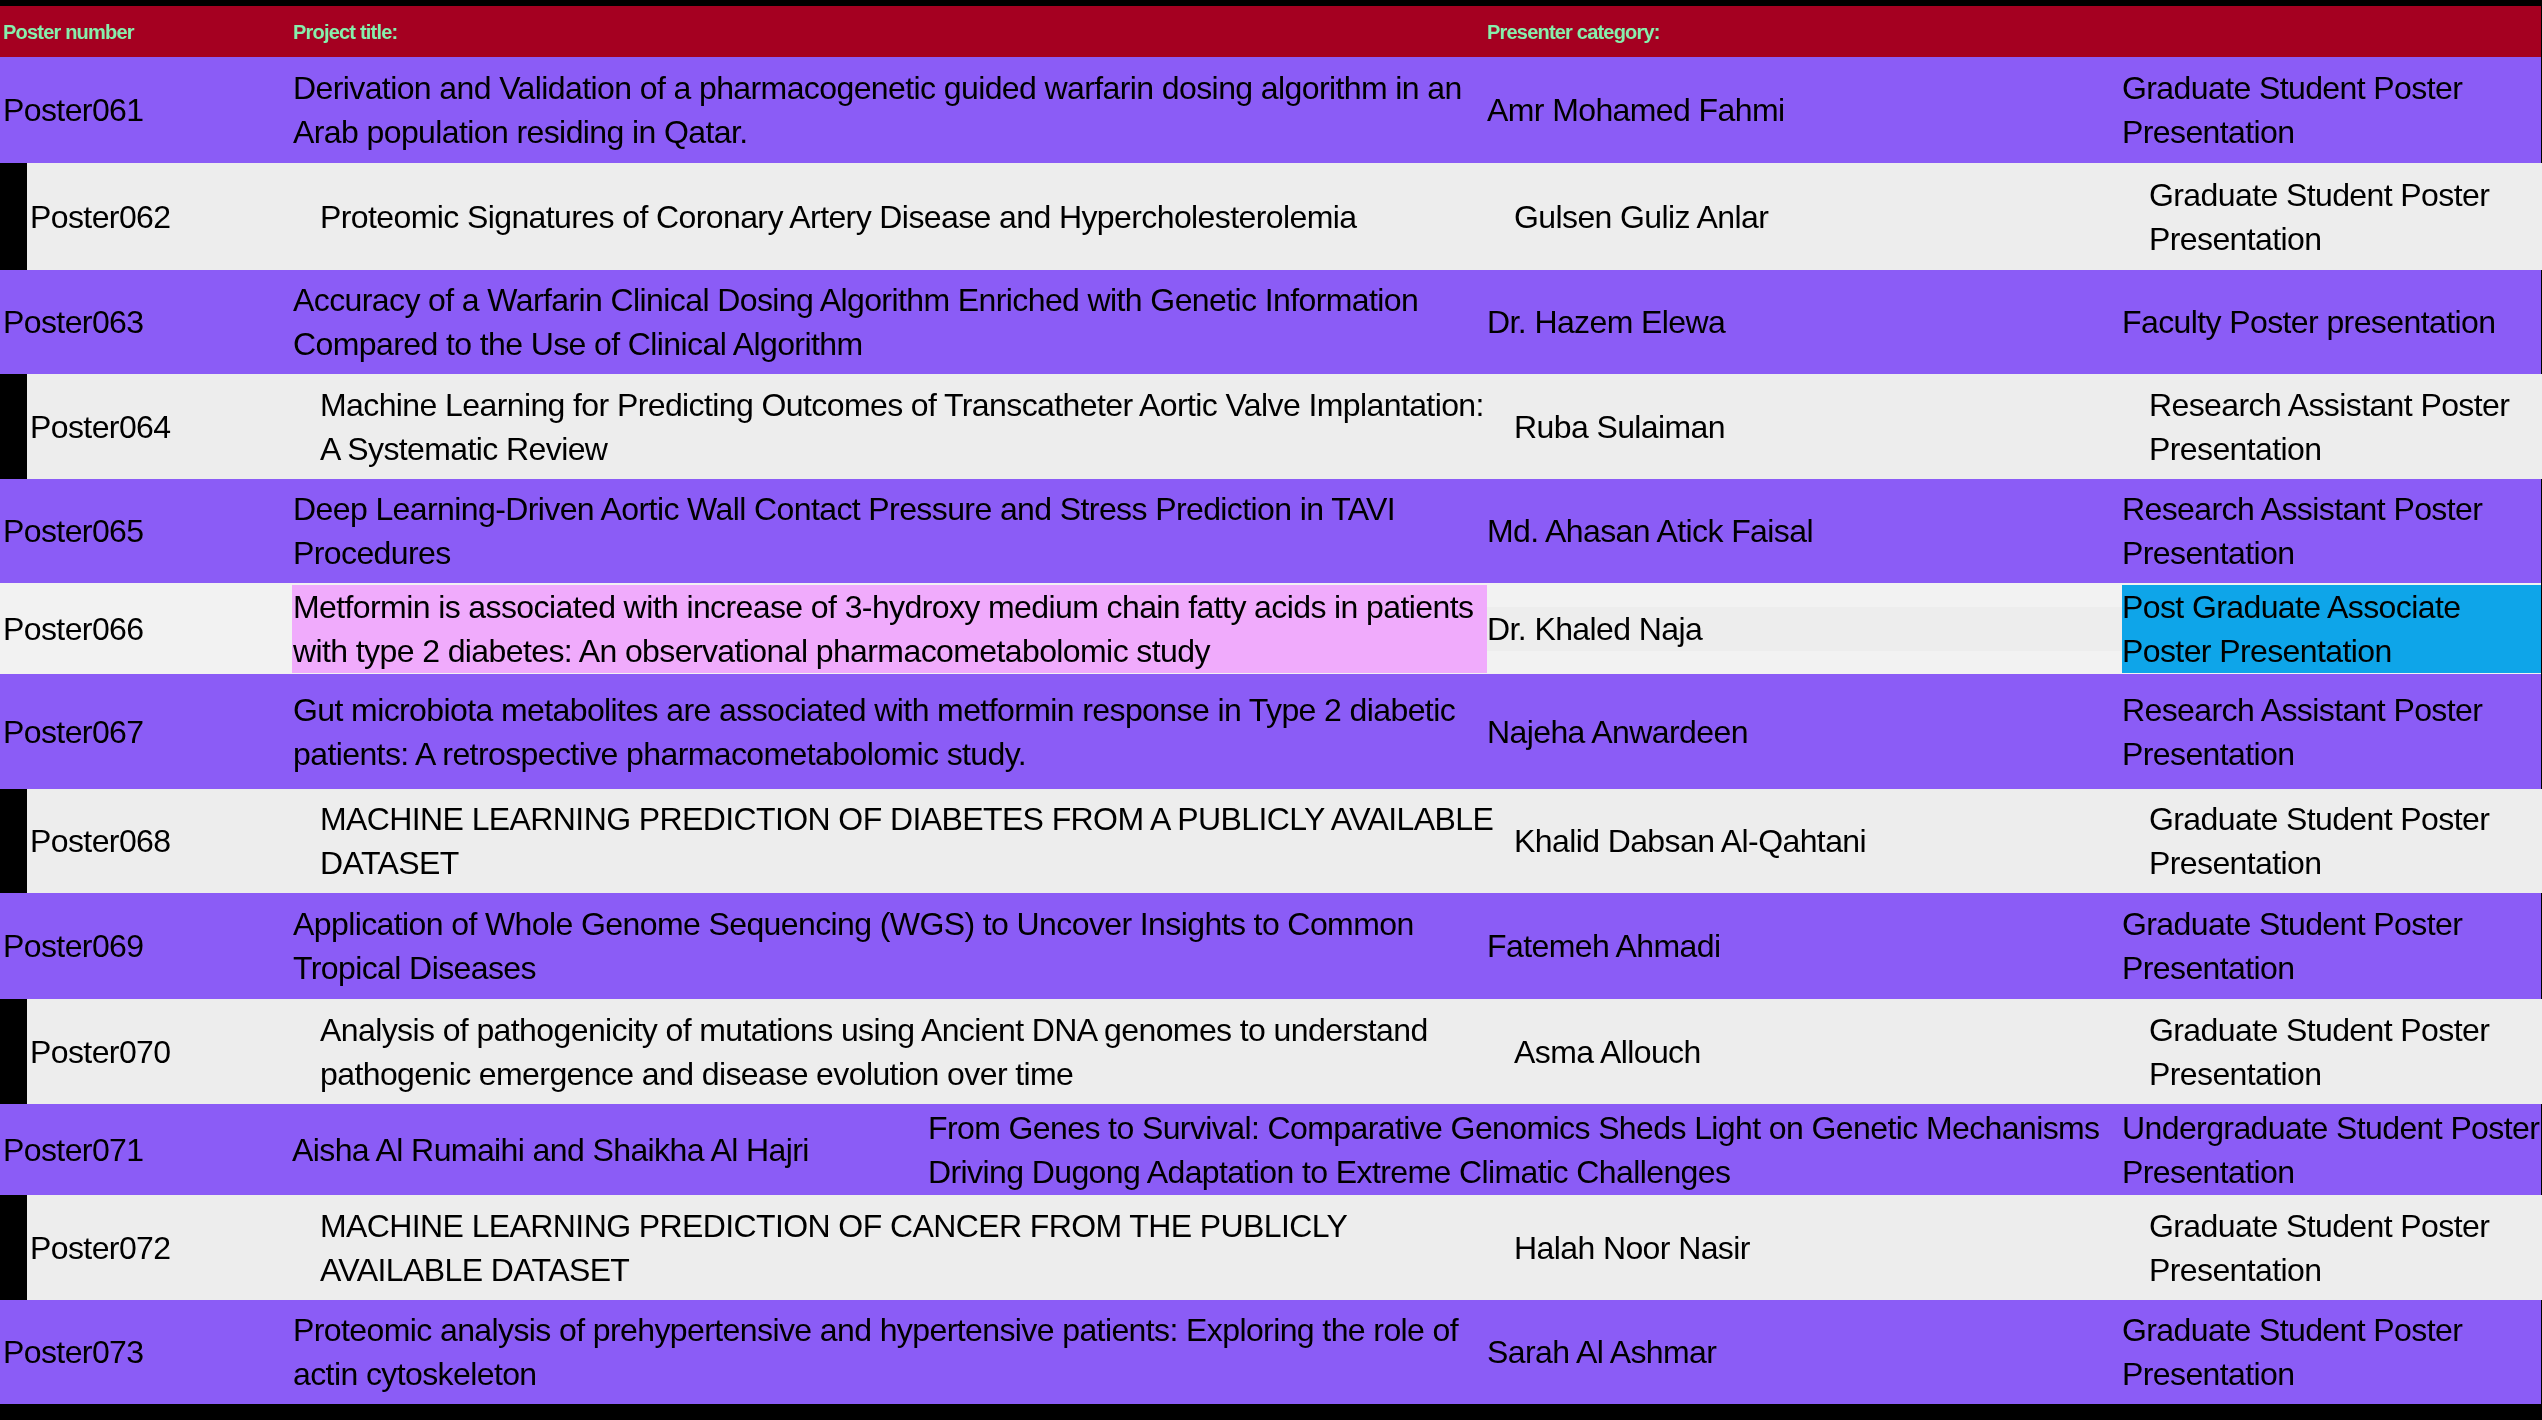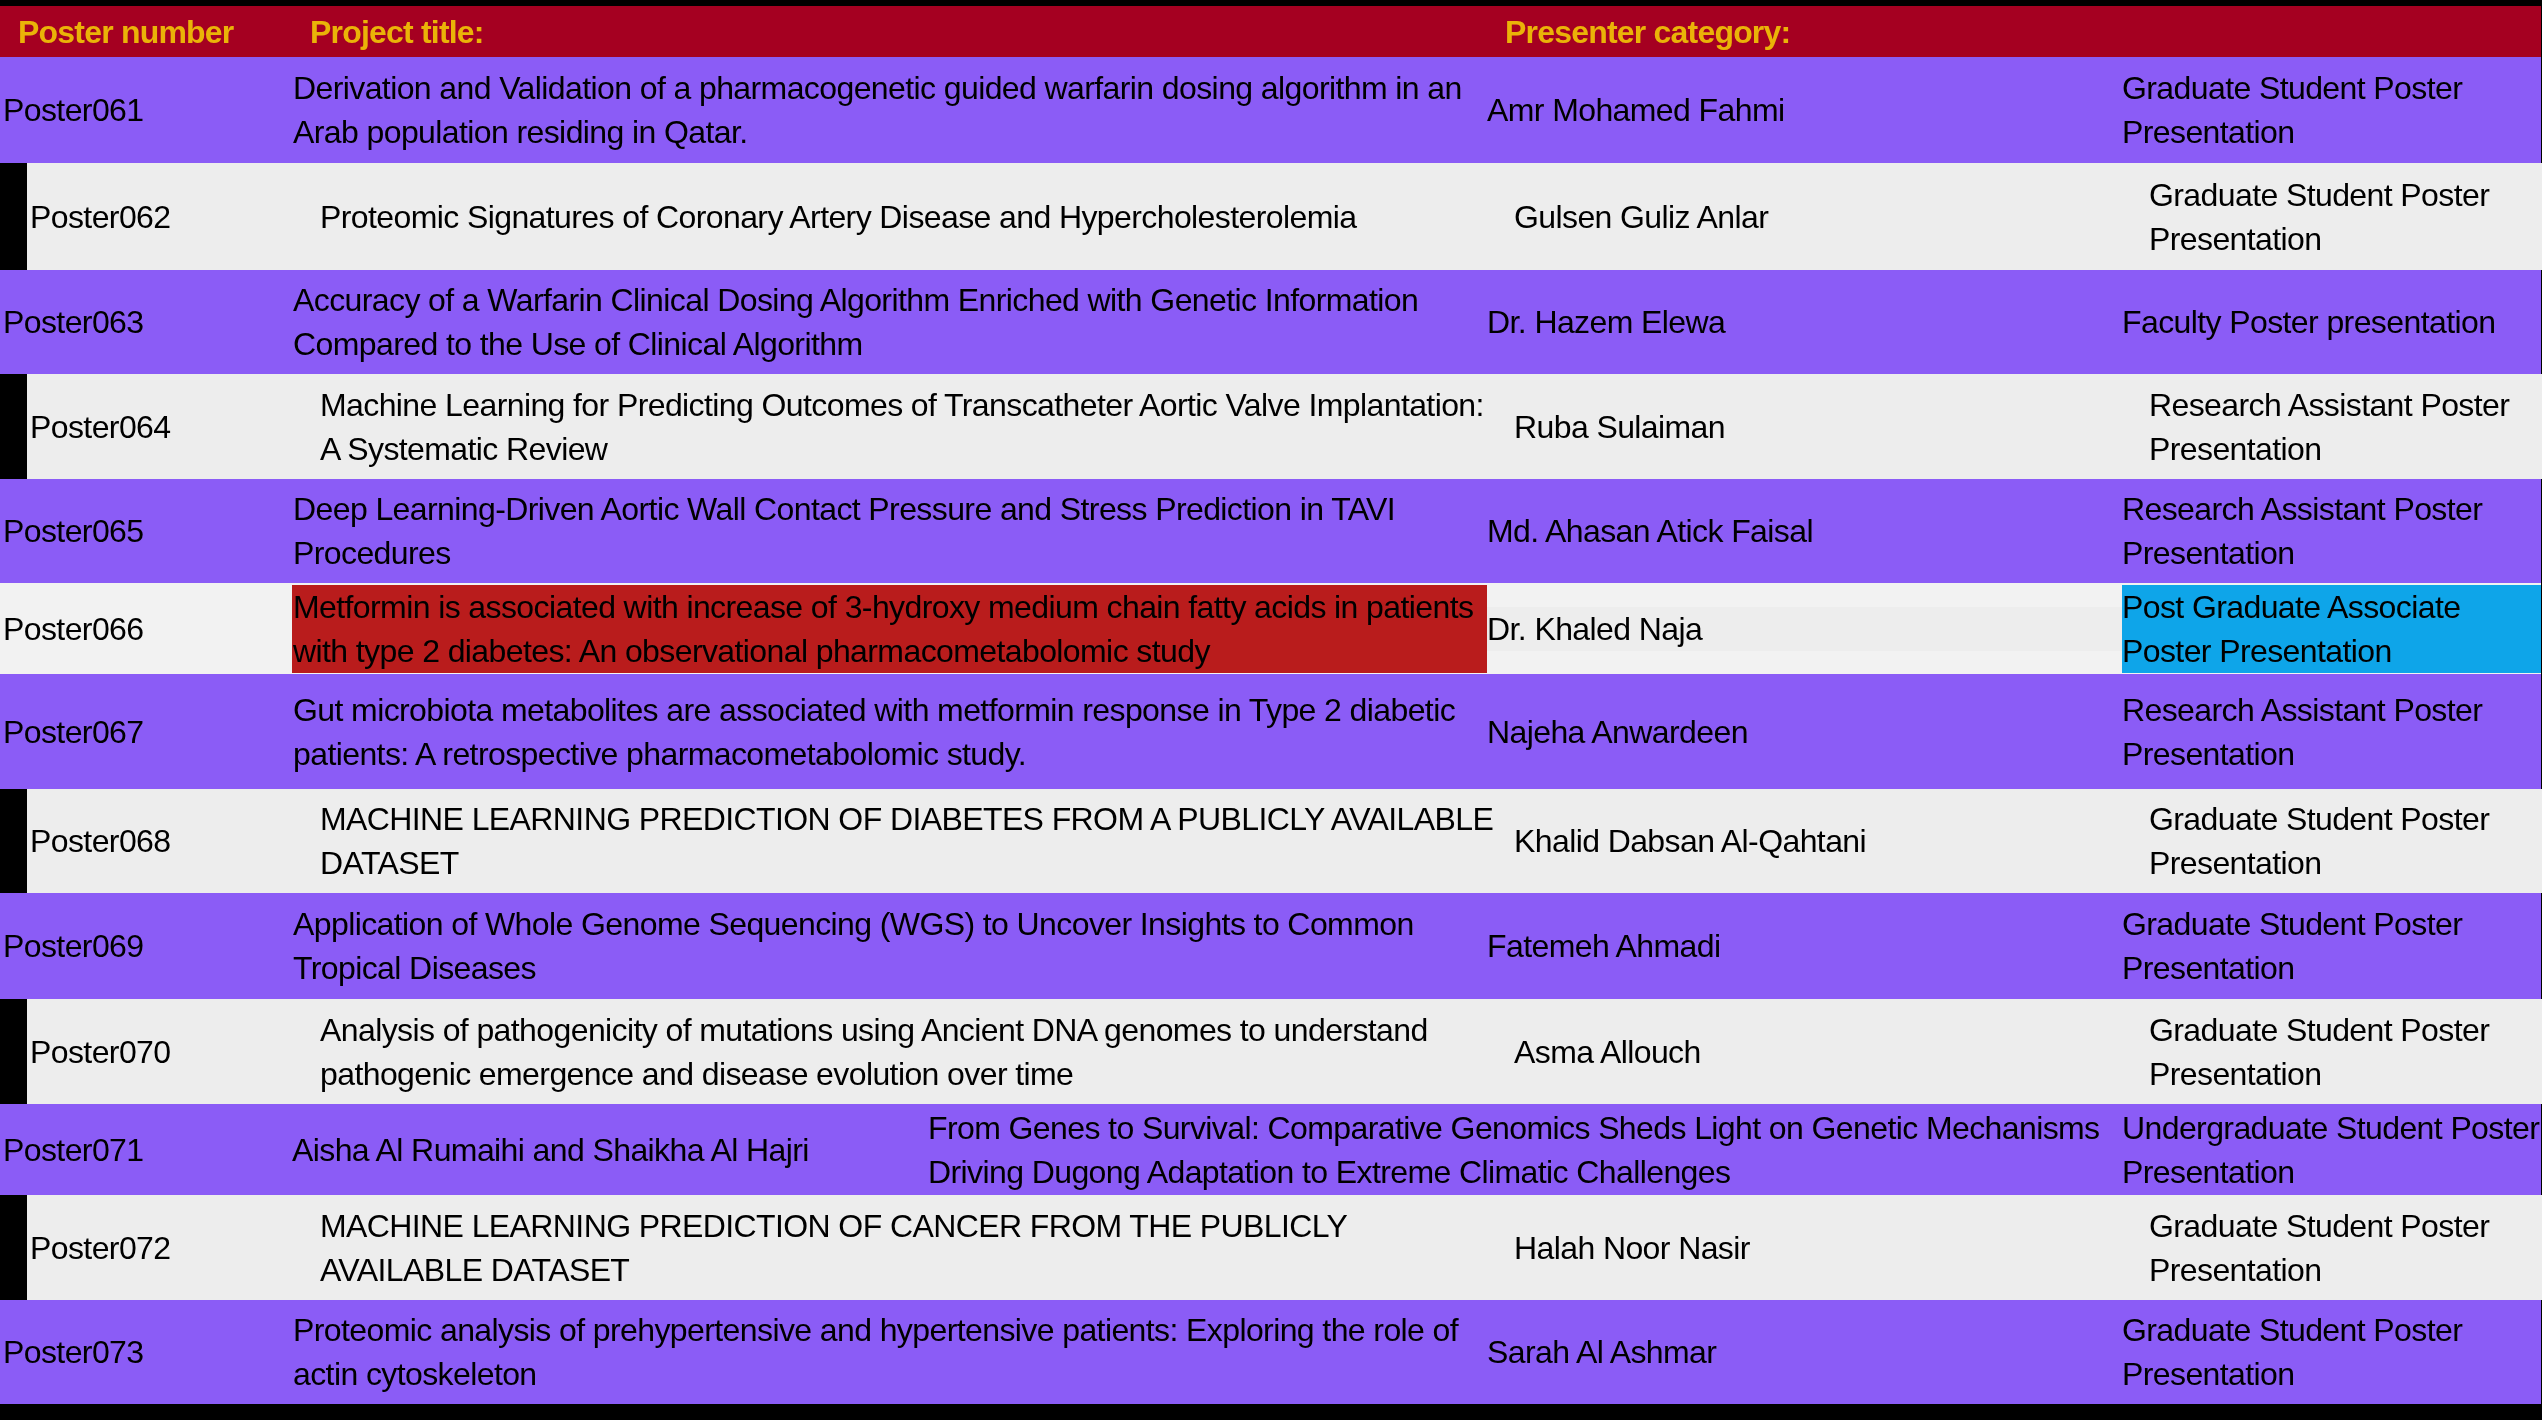--- a/index.html
+++ b/index.html
@@ -11,21 +11,21 @@
     position:absolute; left:0; top:6px; width:2541px;
   }
   .row {
     display:flex; align-items:center; width:100%; box-sizing:border-box;
   }
   .row.header { height:51px; background:#a50021; color:#e6e6e6; font-weight:bold; }
   .row.pink { background:#8b5cf6; }
   .row.grey { background:#ededed;margin-left:27px; }
   .row.light { background:#f2f2f2; }
   .cell { box-sizing:border-box; color:#000; font-size:32px; line-height:44px; letter-spacing:-0.6px; }
-  .header .cell { color:#eab308; font-size:32px; letter-spacing:-0.8px;padding-left:18px; }
+  .header .cell { color:#86efac; font-size:20px; letter-spacing:-0.8px; }
   .c1 { width:292px; padding-left:3px; }
   .c2 { width:1195px; padding-left:1px; padding-right:10px; }
   .c3 { width:635px; padding-left:0; }
   .c4 { width:419px; padding-left:0; }
 </style>
 </head>
 <body>
 
 <div class="table">
   <div class="row header">
@@ -59,21 +59,21 @@
     <div class="cell c4">Research Assistant Poster Presentation</div>
   </div>
   <div class="row pink" style="height:104px">
     <div class="cell c1">Poster065</div>
     <div class="cell c2">Deep Learning-Driven Aortic Wall Contact Pressure and Stress Prediction in TAVI Procedures</div>
     <div class="cell c3">Md. Ahasan Atick Faisal</div>
     <div class="cell c4">Research Assistant Poster Presentation</div>
   </div>
   <div class="row light" style="height:91px">
     <div class="cell c1">Poster066</div>
-    <div class="cell c2" style="background:#b91c1c">Metformin is associated with increase of 3-hydroxy medium chain fatty acids in patients with type 2 diabetes: An observational pharmacometabolomic study</div>
+    <div class="cell c2" style="background:#f0abfc">Metformin is associated with increase of 3-hydroxy medium chain fatty acids in patients with type 2 diabetes: An observational pharmacometabolomic study</div>
     <div class="cell c3" style="background:#ededed">Dr. Khaled Naja</div>
     <div class="cell c4" style="background:#0ea5e9">Post Graduate Associate Poster Presentation</div>
   </div>
   <div class="row pink" style="height:115px">
     <div class="cell c1">Poster067</div>
     <div class="cell c2">Gut microbiota metabolites are associated with metformin response in Type 2 diabetic patients: A retrospective pharmacometabolomic study.</div>
     <div class="cell c3">Najeha Anwardeen</div>
     <div class="cell c4">Research Assistant Poster Presentation</div>
   </div>
   <div class="row grey" style="height:104px">

